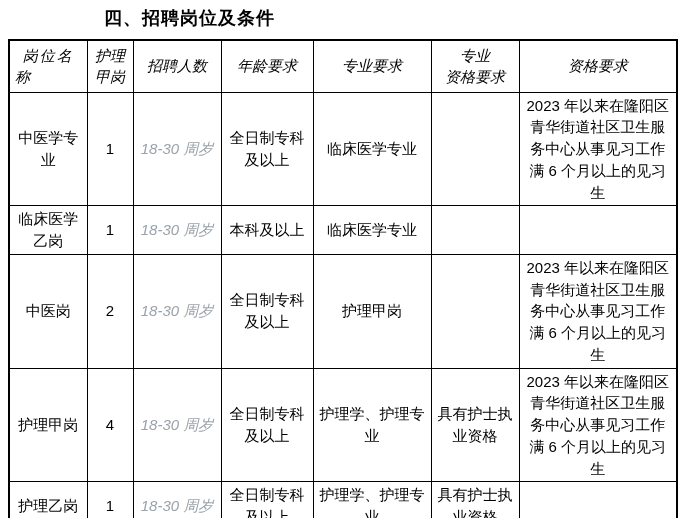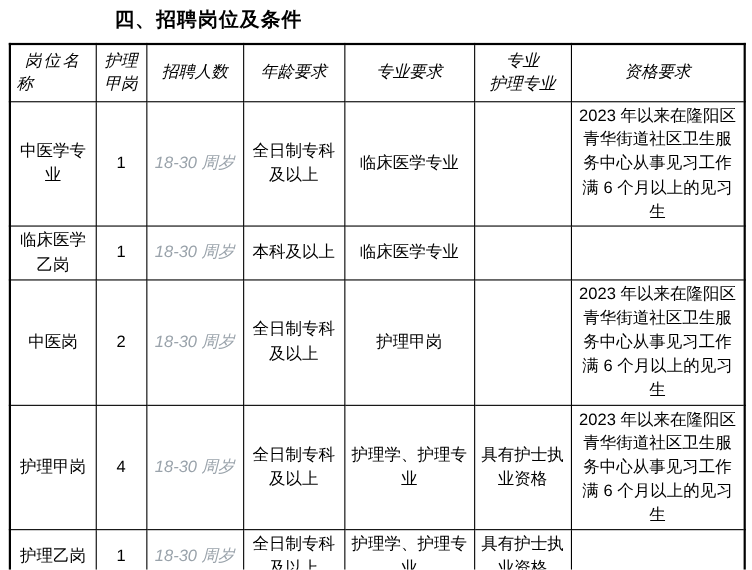--- a/index.html
+++ b/index.html
@@ -90,21 +90,21 @@
         <col class="col-other">
     </colgroup>
     <tbody>
         <tr class="r-head">
       <th class="th-pos">岗位名称</th>
       <th>护理甲岗</th>
       <th>招聘人数</th>
       <th>年龄要求</th>
       <th>专业要求</th>
       <th class="th-wrap">专业
-护理专业</th>
+资格要求</th>
       <th>资格要求</th>
     </tr>
 
     <tr class="r0">
       <td>中医学专业</td>
       <td>1</td>
       <td class="age-cell">18-30 周岁</td>
       <td>全日制专科及以上</td>
       <td>临床医学专业</td>
       <td></td>

